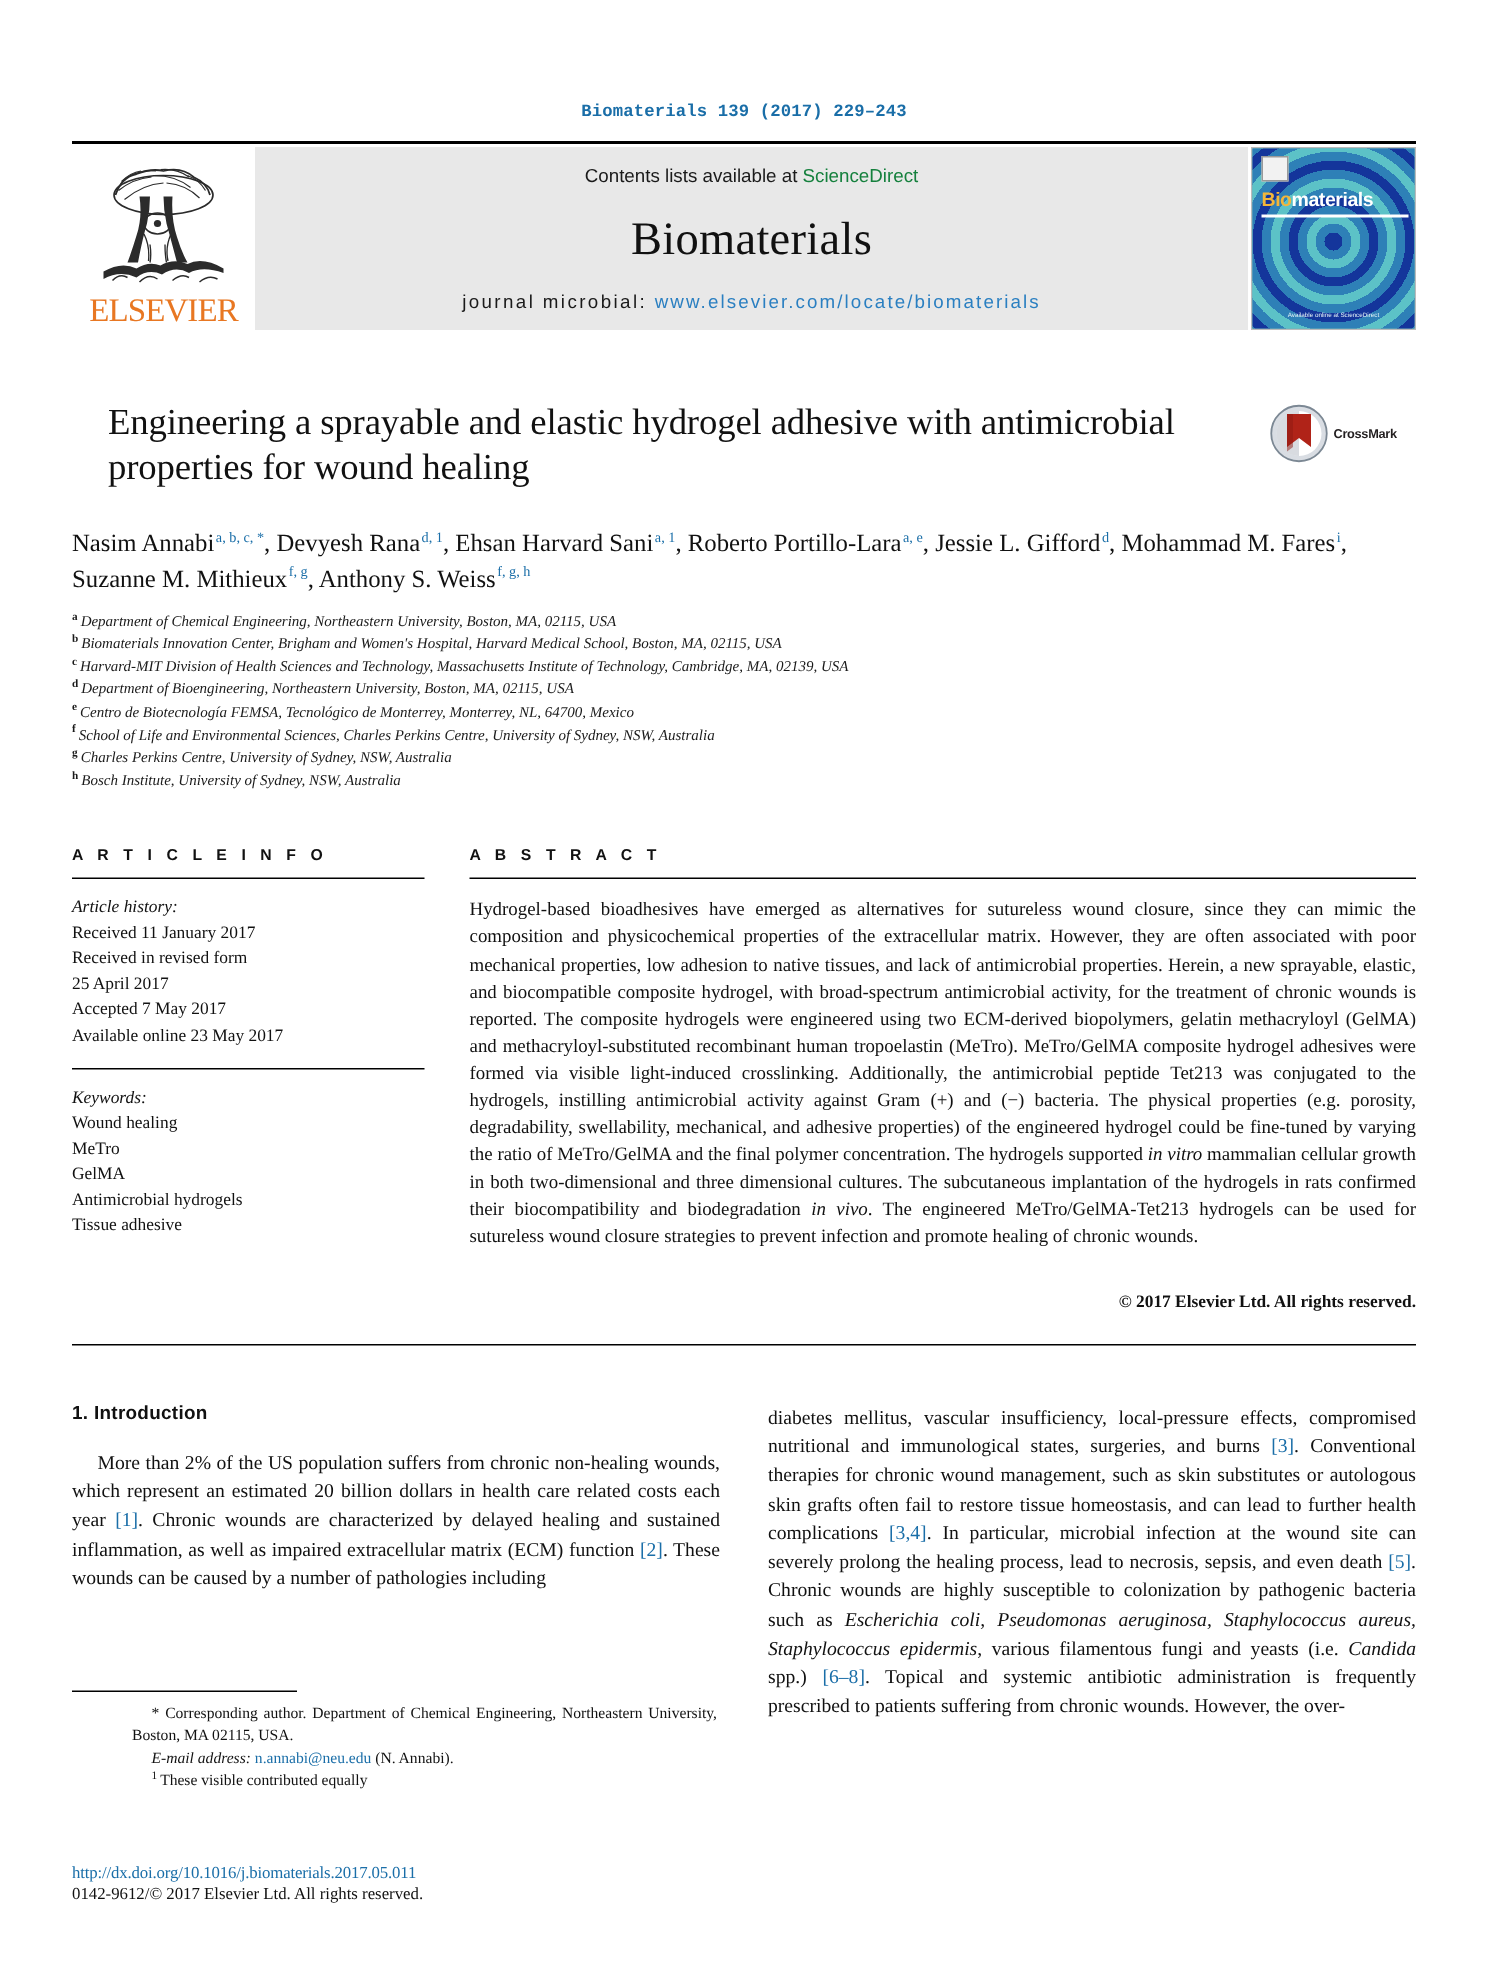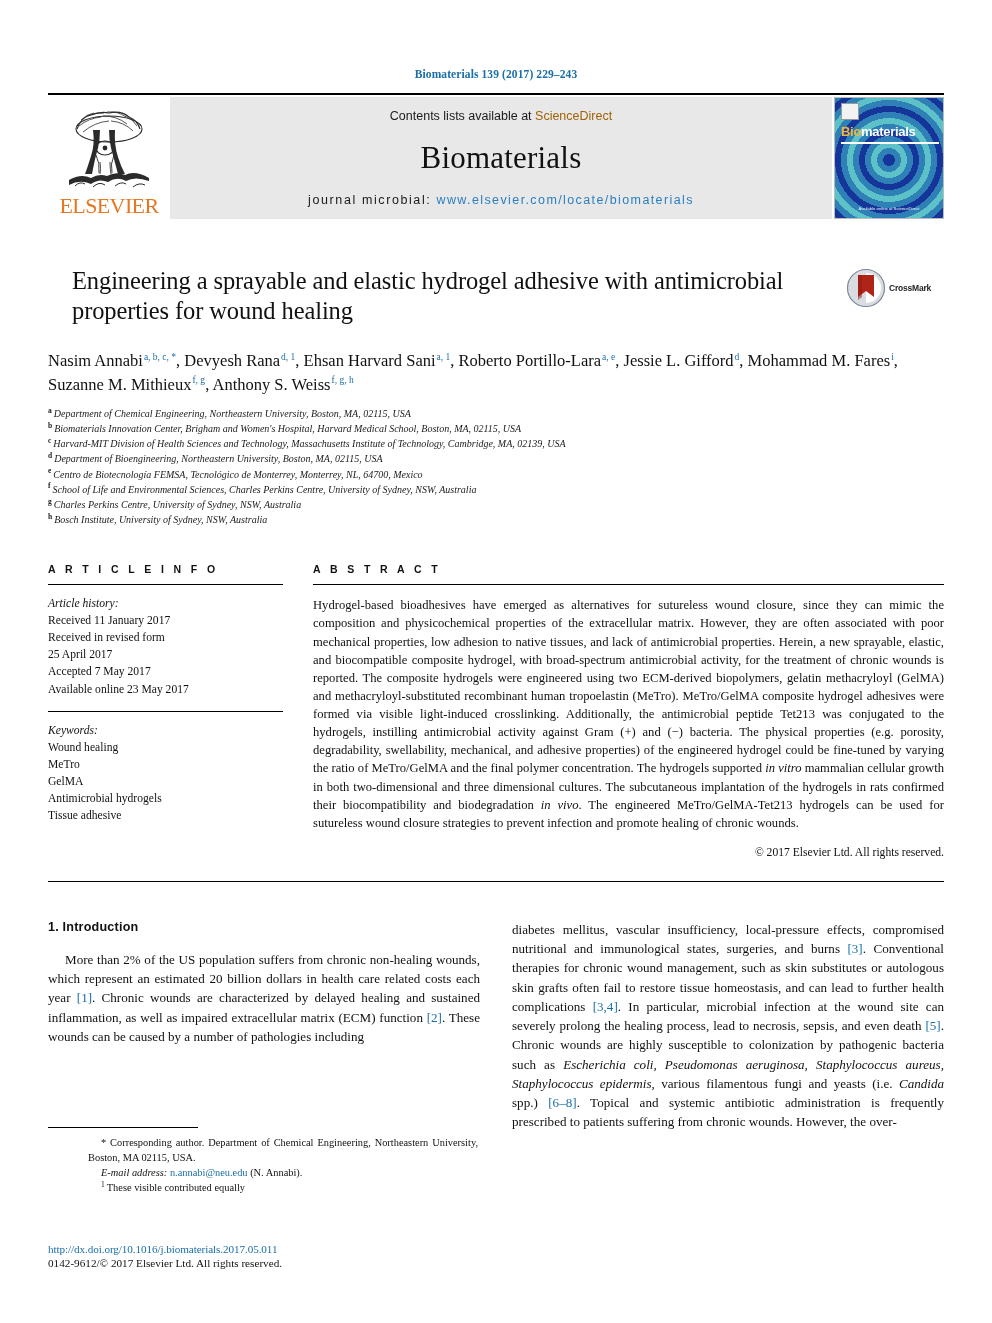--- a/index.html
+++ b/index.html
@@ -24,21 +24,21 @@
   }
 
   
   .running-head {
     text-align: center;
     color: #1a6ea8;
     font-size: 11.5px;
     font-weight: bold;
     letter-spacing: .1px;
     padding-top: 68px;
-    font-family: Liberation Serif, serif;
+    font-family: Liberation Mono, monospace;
   }
 
   
   .masthead {
     margin: 13px 48px 0 48px;
     border-top: 2.2px solid #000;
     padding-top: 2px;
     display: flex;
     align-items: stretch;
     height: 122px;
@@ -72,21 +72,21 @@
     justify-content: space-between;
     padding: 12px 0 12px 0;
     box-sizing: border-box;
   }
   .contents-line {
     font-family: "Liberation Sans", sans-serif;
     font-size: 12.5px;
     color: #1a1a1a;
   }
   .contents-line .sd {
-    color: #a16207;
+    color: #15803d;
   }
   .journal-name {
     font-family: "Liberation Serif", serif;
     font-size: 31px;
     color: #111;
     letter-spacing: .2px;
   }
   .homepage-line {
     font-family: "Liberation Sans", sans-serif;
     font-size: 12.5px;
@@ -264,22 +264,23 @@
     line-height: 1.44;
     text-align: justify;
     color: #111;
     hyphens: auto;
   }
   .abstract-body .it { font-style: italic; }
   .copyright {
     text-align: right;
     font-family: "Liberation Serif", serif;
     font-size: 11.6px;
-    margin-top: 14px;
-    color: #111;
+    margin-top: 28px;
+    color: #111;
+    font-weight: bold;
   }
 
   .bottom-rule {
     margin: 22px 48px 0 48px;
     border-top: 1px solid #000;
   }
 
   
   .body-cols {
     margin: 38px 48px 0 48px;

